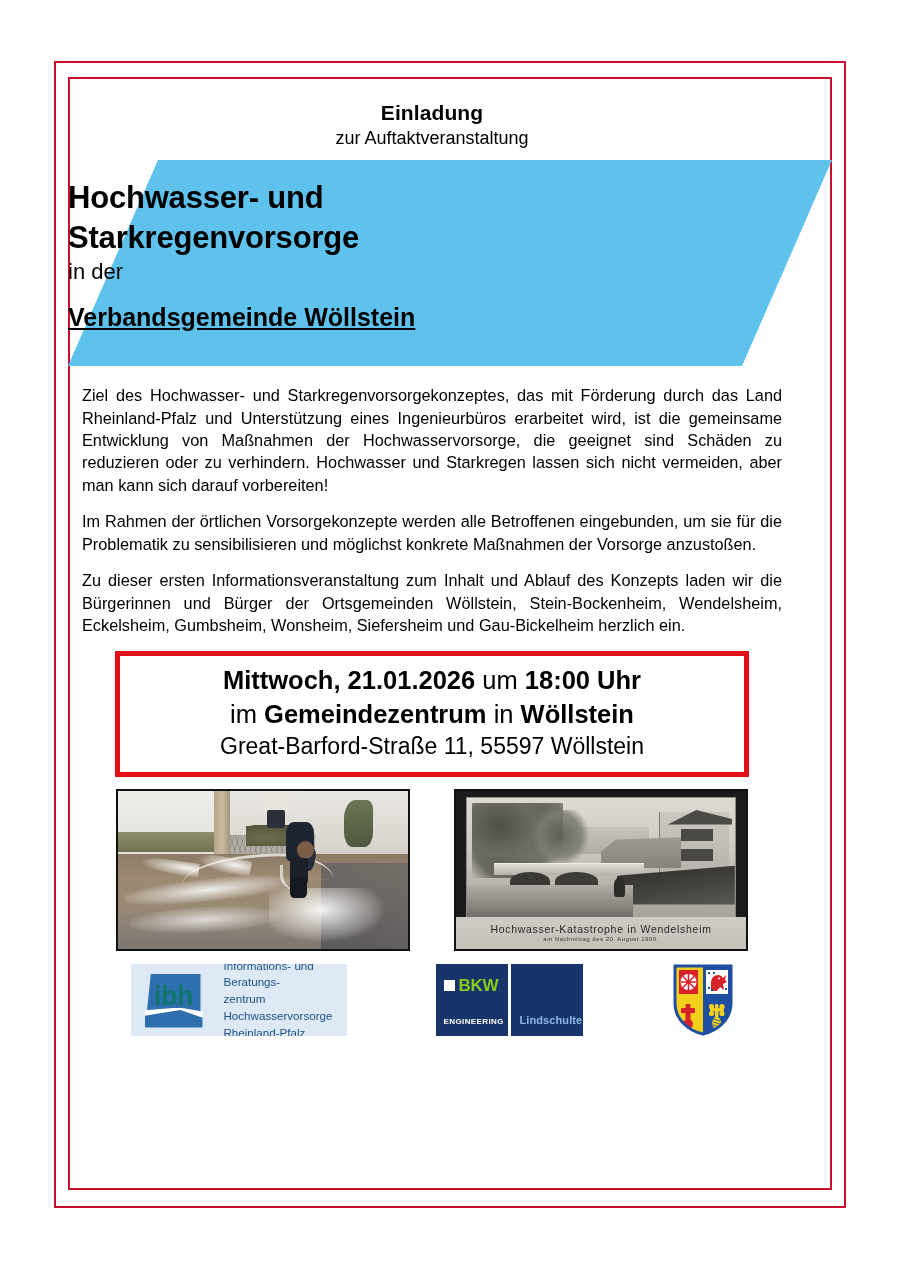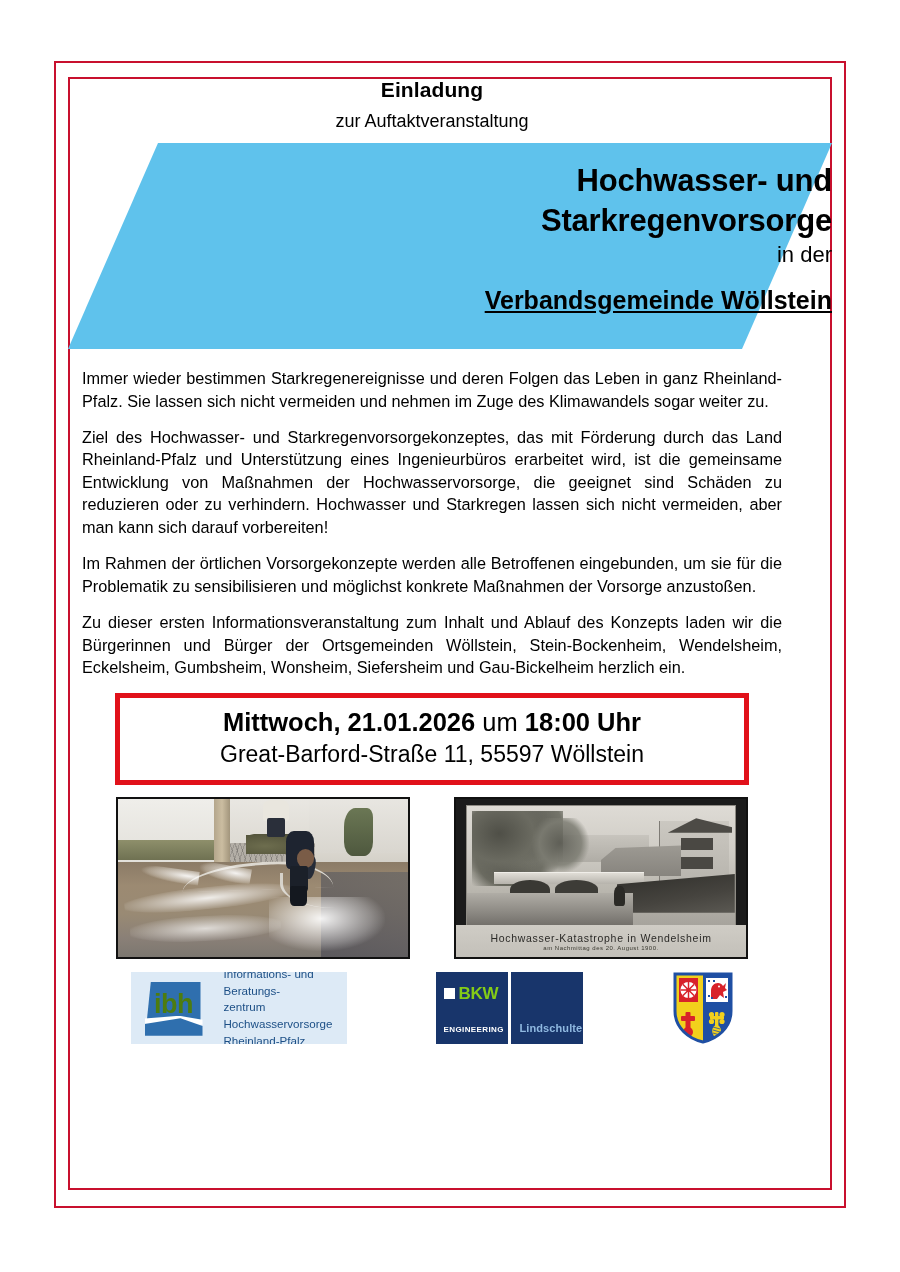--- a/index.html
+++ b/index.html
@@ -38,42 +38,42 @@
     top: 77px;
     width: 764px;          
     height: 1113px;        
     border: 2px solid #c8102e;
     box-sizing: border-box;
   }
 
   .content {
     position: absolute;
     left: 68px;
-    top: 64px;
+    top: 87px;
     width: 728px;
     height: 1113px;
     box-sizing: border-box;
   }
 
   
   .header {
     text-align: center;
     padding-top: 14px;
   }
   .header-title {
     font-size: 21px;
     font-weight: bold;
     line-height: 1.12;
     letter-spacing: .1px;
   }
   .header-subtitle {
     font-size: 18px;
     font-weight: normal;
     line-height: 1.25;
-    margin-top: 8px;
+    margin-top: 2px;
   }
 
   
   .banner-wrap {
     position: relative;
     margin-top: 11px;
     height: 206px;
   }
   .banner-shape {
     position: absolute;
@@ -83,21 +83,21 @@
     height: 206px;
   }
   .banner-text {
     position: absolute;
     left: 0;
     top: 0;
     width: 764px;
     height: 206px;
     display: flex;
     flex-direction: column;
-    align-items: flex-end;
+    align-items: flex-start;
     justify-content: flex-start;
     padding-top: 18px;
     box-sizing: border-box;
     text-align: center;
   }
   .banner-line1,
   .banner-line2 {
     font-size: 31px;
     font-weight: bold;
     line-height: 1.28;
@@ -428,21 +428,21 @@
   }
   .ibh-square {
     position: absolute; left: 4px; top: 2px;
     width: 54px; height: 42px;
     background: #2f6fae;
     clip-path: polygon(8% 0%, 100% 0%, 100% 100%, 0% 100%);
   }
   .ibh-letters {
     position: absolute; left: 0; top: 4px;
     width: 62px; height: 40px;
-    color: #4d7c0f;
+    color: #0f766e;
     font-size: 27px;
     font-weight: bold;
     line-height: 40px;
     text-align: center;
     letter-spacing: -.5px;
   }
   .ibh-wave {
     position: absolute; left: 2px; top: 38px;
     width: 58px; height: 18px;
     background: #2f6fae;
@@ -526,28 +526,28 @@
       </svg>
       <div class="banner-text">
         <div class="banner-line1">Hochwasser- und</div>
         <div class="banner-line2">Starkregenvorsorge</div>
         <div class="banner-line3">in der</div>
         <div class="banner-line4">Verbandsgemeinde Wöllstein</div>
       </div>
     </div>
 
     <div class="body-text">
-      <p>Immer wieder bestimmen Starkregenereignisse und deren Folgen das Leben in ganz Rheinland-Pfalz. Sie lassen sich nicht vermeiden und nehmen im Zuge des Klimawandels sogar weiter zu.</p>
       <p>Ziel des Hochwasser- und Starkregenvorsorgekonzeptes, das mit Förderung durch das Land Rheinland-Pfalz und Unterstützung eines Ingenieurbüros erarbeitet wird, ist die gemeinsame Entwicklung von Maßnahmen der Hochwasservorsorge, die geeignet sind Schäden zu reduzieren oder zu verhindern. Hochwasser und Starkregen lassen sich nicht vermeiden, aber man kann sich darauf vorbereiten!</p>
       <p>Im Rahmen der örtlichen Vorsorgekonzepte werden alle Betroffenen eingebunden, um sie für die Problematik zu sensibilisieren und möglichst konkrete Maßnahmen der Vorsorge anzustoßen.</p>
       <p>Zu dieser ersten Informationsveranstaltung zum Inhalt und Ablauf des Konzepts laden wir die Bürgerinnen und Bürger der Ortsgemeinden Wöllstein, Stein-Bockenheim, Wendelsheim, Eckelsheim, Gumbsheim, Wonsheim, Siefersheim und Gau-Bickelheim herzlich ein.</p>
     </div>
 
     <div class="event-box">
       <div class="event-line1"><b>Mittwoch, 21.01.2026</b><span> um </span><b>18:00 Uhr</b></div>
+      <div class="event-line2"><span>im </span><b>Gemeindezentrum</b><span> in </span><b>Wöllstein</b></div>
       <div class="event-line3">Great-Barford-Straße 11, 55597 Wöllstein</div>
     </div>
 
     <div class="photos">
 
       <div class="photo ph1">
         <div class="ph1-sky"></div>
         <div class="ph1-wall-l"></div>
         <div class="ph1-wall-r"></div>
         <div class="ph1-hedge"></div>

